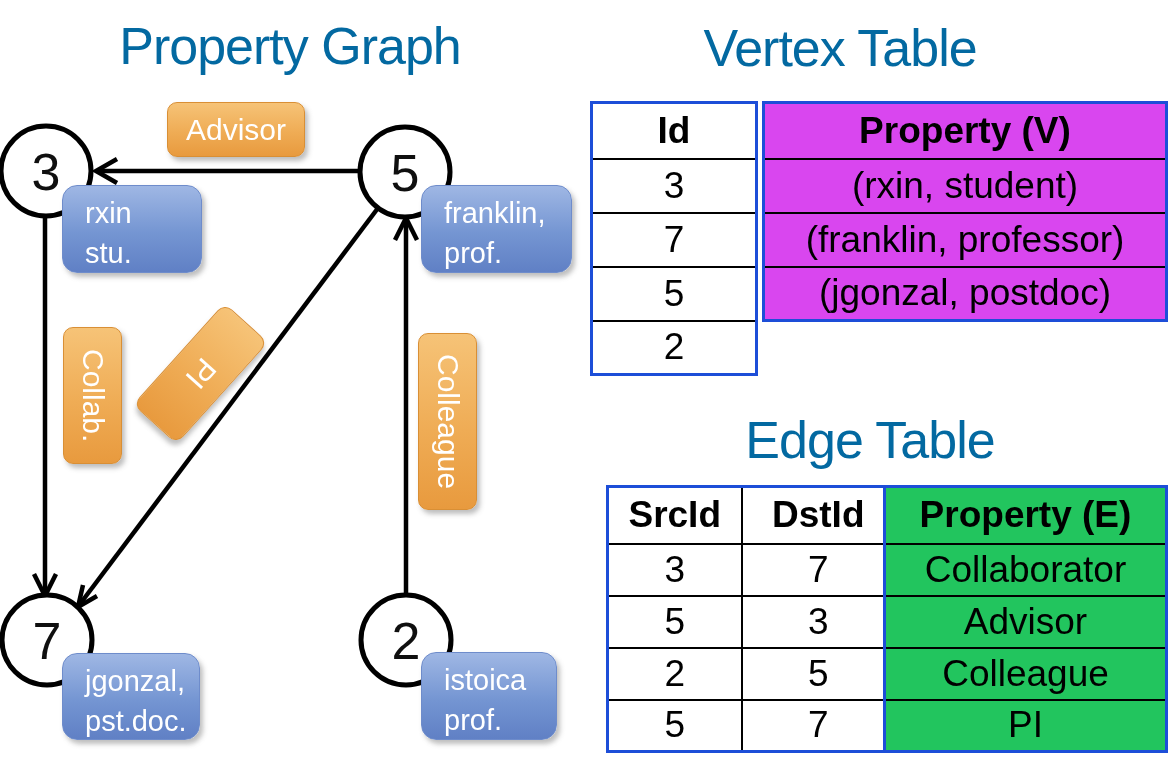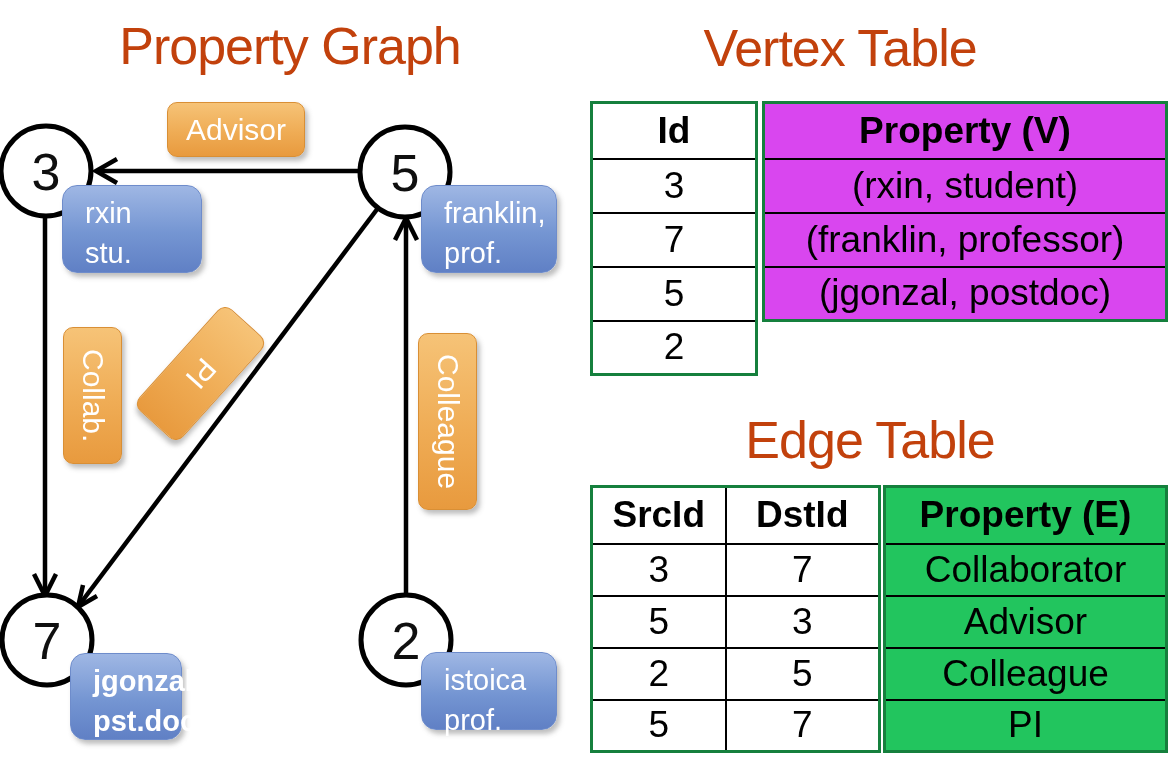--- a/index.html
+++ b/index.html
@@ -1,41 +1,41 @@
 <!DOCTYPE html>
 <html><head>
 <meta charset="utf-8">
 <style>
   html,body{margin:0;padding:0;background:#fff;}
   body{width:1170px;height:760px;position:relative;overflow:hidden;
        font-family:"Liberation Sans",sans-serif;color:#000;}
   .stage{position:absolute;left:0;top:0;width:1170px;height:760px;}
 
-  .big-title{position:absolute;font-size:52px;letter-spacing:-1px;color:#c2410c;
+  .big-title{position:absolute;font-size:52px;letter-spacing:-1px;color:#0369a1;
              text-align:center;white-space:nowrap;}
 
   
   .obox{position:absolute;border-radius:10px;color:#fff;
         background:linear-gradient(to bottom,#F6C377 0%,#EFAC55 55%,#E89A3E 100%);
         border:1px solid #D98F35;
         box-shadow:3px 4px 5px rgba(110,110,110,.45);
         display:flex;align-items:center;justify-content:center;
         font-size:30px;}
   .vtext{writing-mode:vertical-rl;text-orientation:mixed;}
 
   
   .bbox{position:absolute;border-radius:15px;color:#fff;
         background:linear-gradient(to bottom,#9FB7E4 0%,#7495D2 55%,#6080C5 100%);
         border:1px solid #6E8CCB;
         box-shadow:3px 4px 5px rgba(110,110,110,.45);
         font-size:29px;line-height:40px;padding:7px 0 0 22px;box-sizing:border-box;}
 
   
   table.tbl{position:absolute;border-collapse:collapse;table-layout:fixed;
-            border:3px solid #15803d;background:#fff;}
+            border:3px solid #1d4ed8;background:#fff;}
   table.tbl td{border:2.5px solid #000;text-align:center;vertical-align:middle;
                padding:0;font-size:37px;overflow:hidden;white-space:nowrap;}
   td.hdr{font-weight:bold;font-size:33px;}
   .vprop td{background:#d946ef;}
   .eprop td{background:#22c55e;}
   tr.h56{height:56px;} tr.h54{height:54px;} tr.h57{height:57px;} tr.h52{height:52px;}
 
   svg text{font-family:"Liberation Sans",sans-serif;}
 </style>
 </head>
@@ -78,29 +78,29 @@
     <span class="vtext">PI</span>
   </div>
   <div class="obox" style="left:418px;top:333px;width:57px;height:175px;">
     <span class="vtext">Colleague</span>
   </div>
 
   <div class="bbox" style="left:62px;top:185px;width:140px;height:88px;">
     <div>rxin</div>
     <div>stu.</div>
   </div>
-  <div class="bbox" style="left:421px;top:185px;width:136px;height:88px;">
+  <div class="bbox" style="left:421px;top:185px;width:151px;height:88px;">
     <div>franklin,</div>
     <div>prof.</div>
   </div>
-  <div class="bbox" style="left:70px;top:653px;width:112px;height:87px;font-weight:bold;">
+  <div class="bbox" style="left:62px;top:653px;width:138px;height:87px;">
     <div>jgonzal,</div>
     <div>pst.doc.</div>
   </div>
-  <div class="bbox" style="left:421px;top:652px;width:136px;height:78px;">
+  <div class="bbox" style="left:421px;top:652px;width:136px;height:88px;">
     <div>istoica</div>
     <div>prof.</div>
   </div>
 
   <div class="big-title" style="left:555px;top:18px;width:570px;">Vertex Table</div>
 
   <table class="tbl" style="left:590px;top:101px;width:168px;">
     <tbody>
         <tr class="h56">
           <td class="hdr">Id</td>
@@ -132,21 +132,21 @@
           <td>(franklin, professor)</td>
         </tr>
     <tr class="h54">
           <td>(jgonzal, postdoc)</td>
         </tr>
   </tbody>
     </table>
 
   <div class="big-title" style="left:585px;top:410px;width:570px;">Edge Table</div>
 
-  <table class="tbl" style="left:590px;top:485px;width:288px;">
+  <table class="tbl" style="left:606px;top:485px;width:288px;">
     <colgroup>
         <col style="width:134px">
         <col style="width:154px">
       </colgroup>
     <tbody>
         <tr class="h57">
       <td class="hdr">SrcId</td>
       <td class="hdr">DstId</td>
     </tr>
     <tr class="h52">

